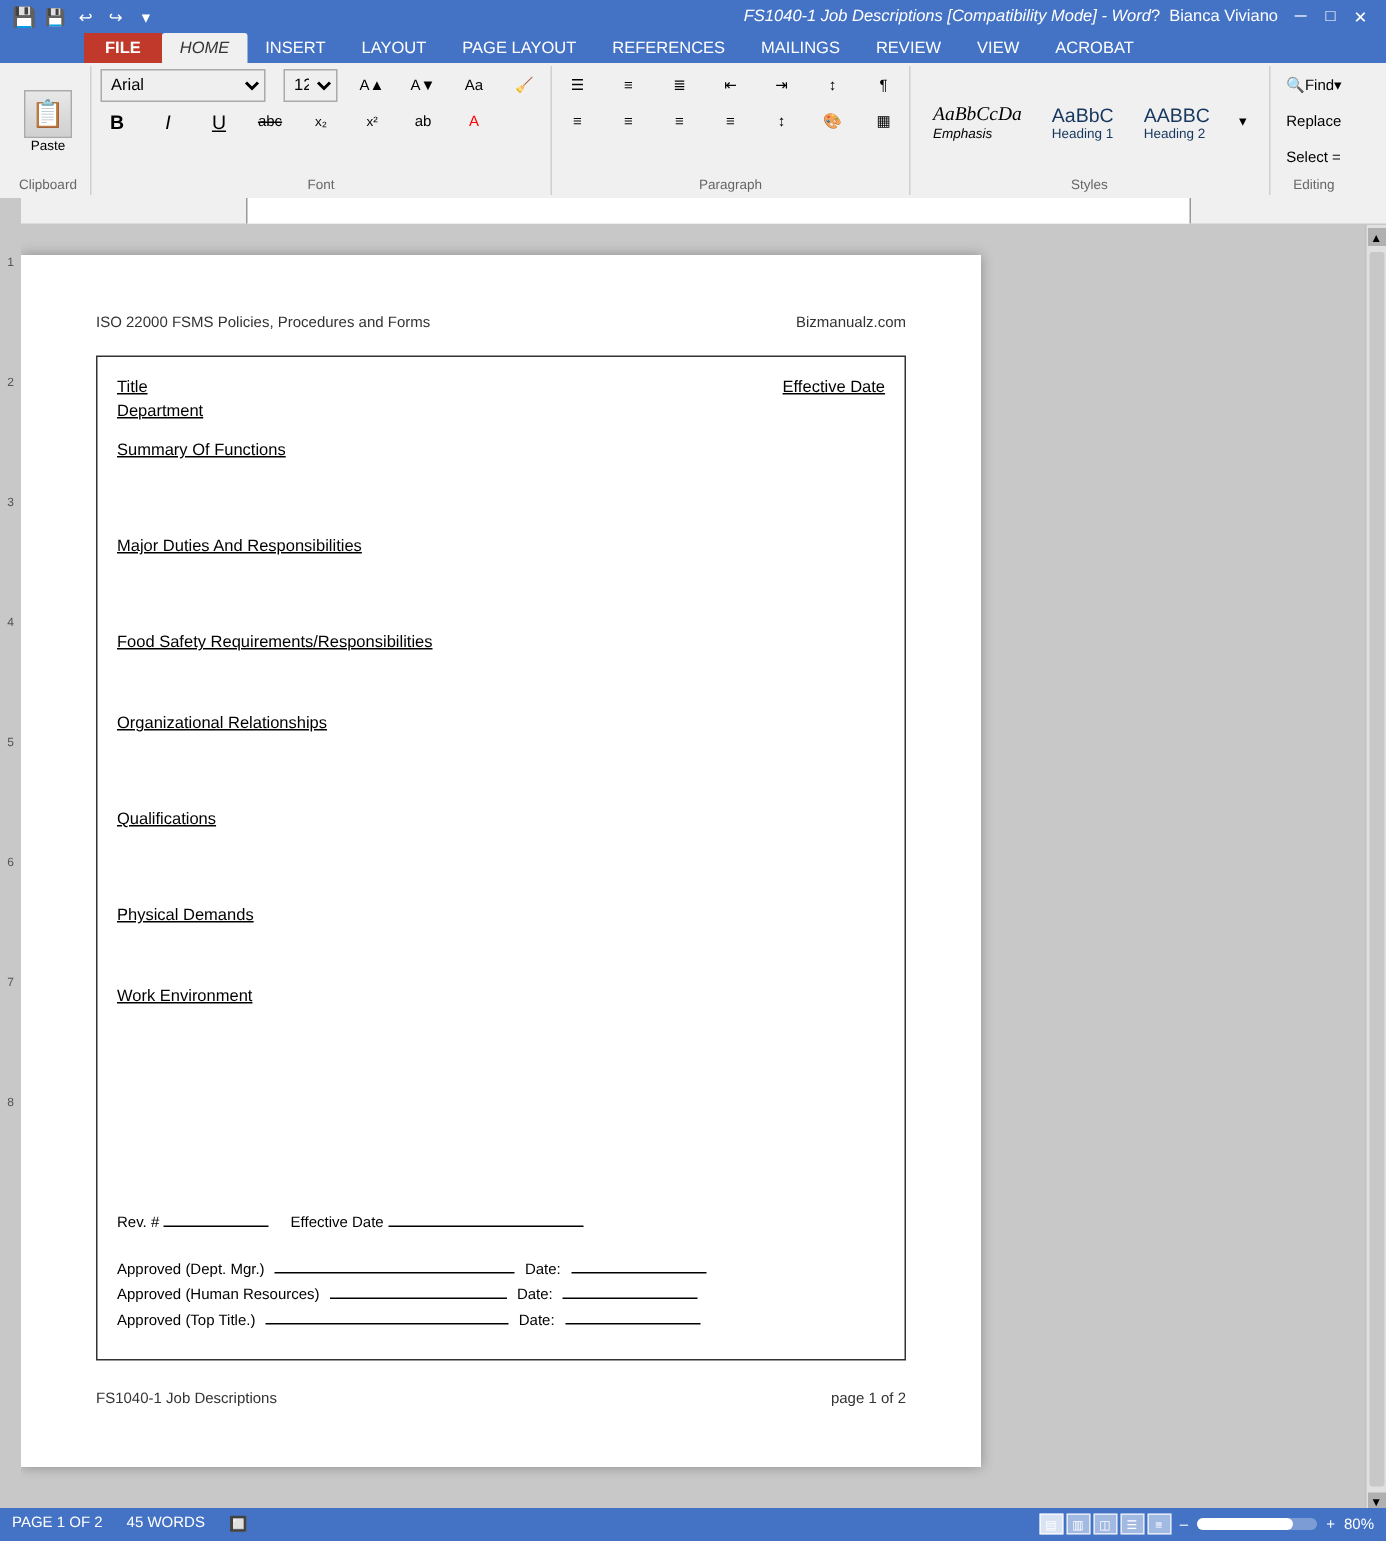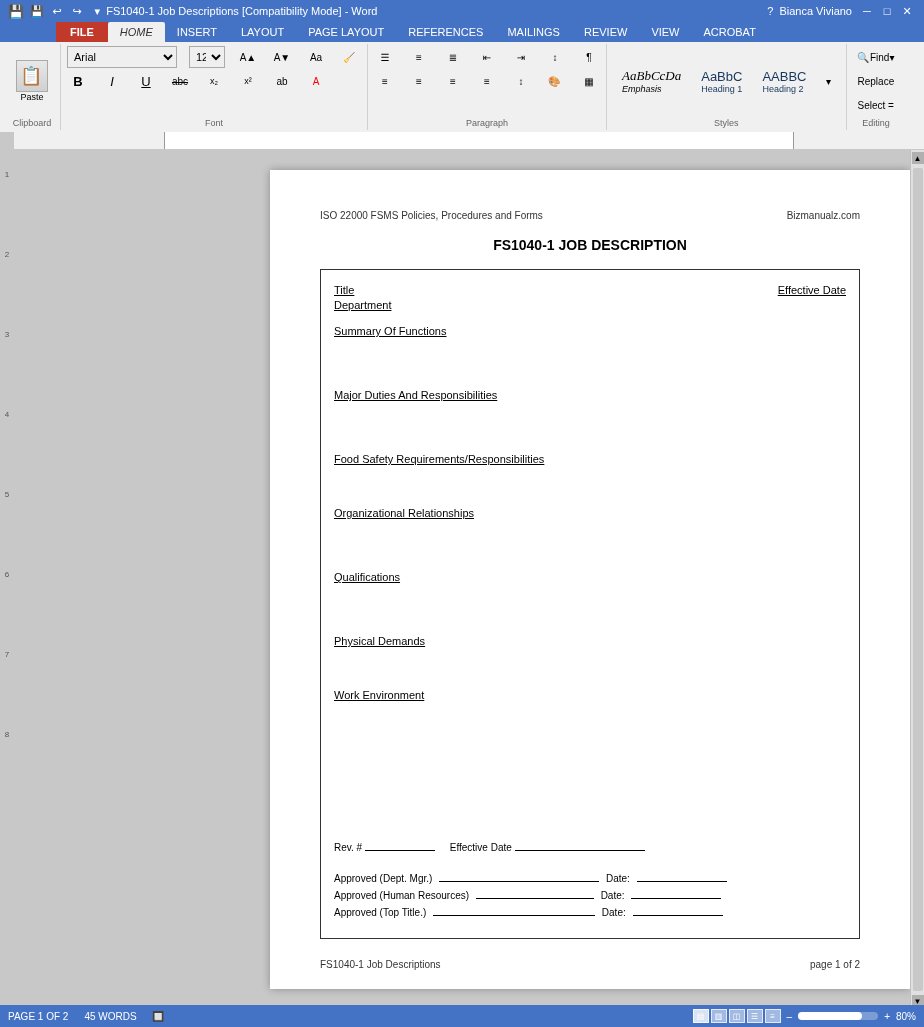--- a/index.html
+++ b/index.html
@@ -9,21 +9,21 @@
     .title-bar {
       background: #4472c4;
       color: white;
       height: 22px;
       display: flex;
       align-items: center;
       justify-content: space-between;
       padding: 0 8px;
       font-size: 11px;
     }
-    .title-bar-center { flex: 1; text-align: left; }
+    .title-bar-center { flex: 1; text-align: right; font-style: italic; }
     .title-bar-controls { display: flex; gap: 2px; }
     .title-bar-btn {
       width: 18px; height: 16px;
       background: #4472c4;
       border: none;
       color: white;
       font-size: 11px;
       cursor: pointer;
       display: flex; align-items: center; justify-content: center;
     }
@@ -156,21 +156,21 @@
       border-right: 1px solid #999;
       position: relative;
     }
     .scroll-area {
       flex: 1;
       background: #c8c8c8;
       overflow-y: auto;
       overflow-x: auto;
       display: flex;
       flex-direction: column;
-      align-items: flex-end;
+      align-items: flex-start;
       padding: 20px 0;
     }
 
     
     .page {
       width: 640px;
       min-height: 800px;
       background: white;
       box-shadow: 0 0 8px rgba(0,0,0,0.3);
       padding: 40px 50px 40px 50px;
@@ -424,21 +424,20 @@
 
   <div class="scroll-area">
 
     <div class="page">
 
       <div class="page-header">
         <span>ISO 22000 FSMS Policies, Procedures and Forms</span>
         <span>Bizmanualz.com</span>
       </div>
 
-      <div class="page-title">FS1040-1 JOB DESCRIPTION</div>
 
       <div style="border:1px solid #333;padding:14px 13px;">
 
         <div style="display:flex;justify-content:space-between;margin-bottom:2px;">
           <span class="field-label">Title</span>
           <span class="field-label">Effective Date</span>
         </div>
 
         <div style="margin-bottom:12px;">
           <span class="field-label">Department</span>

